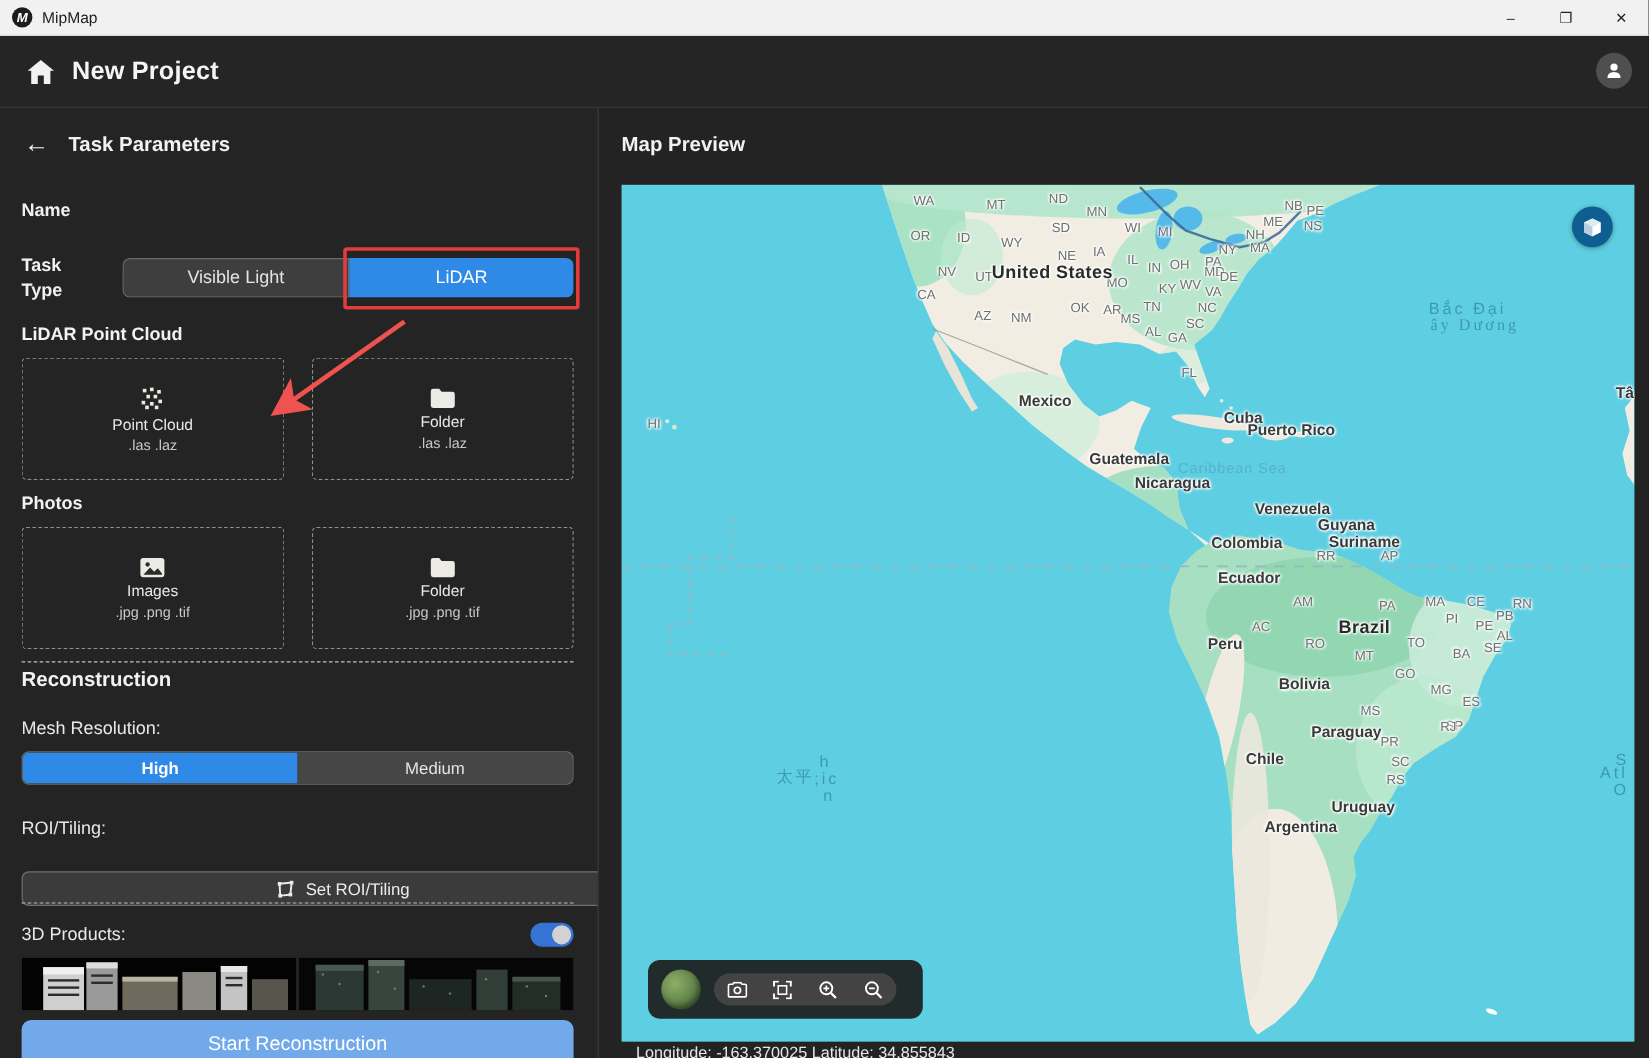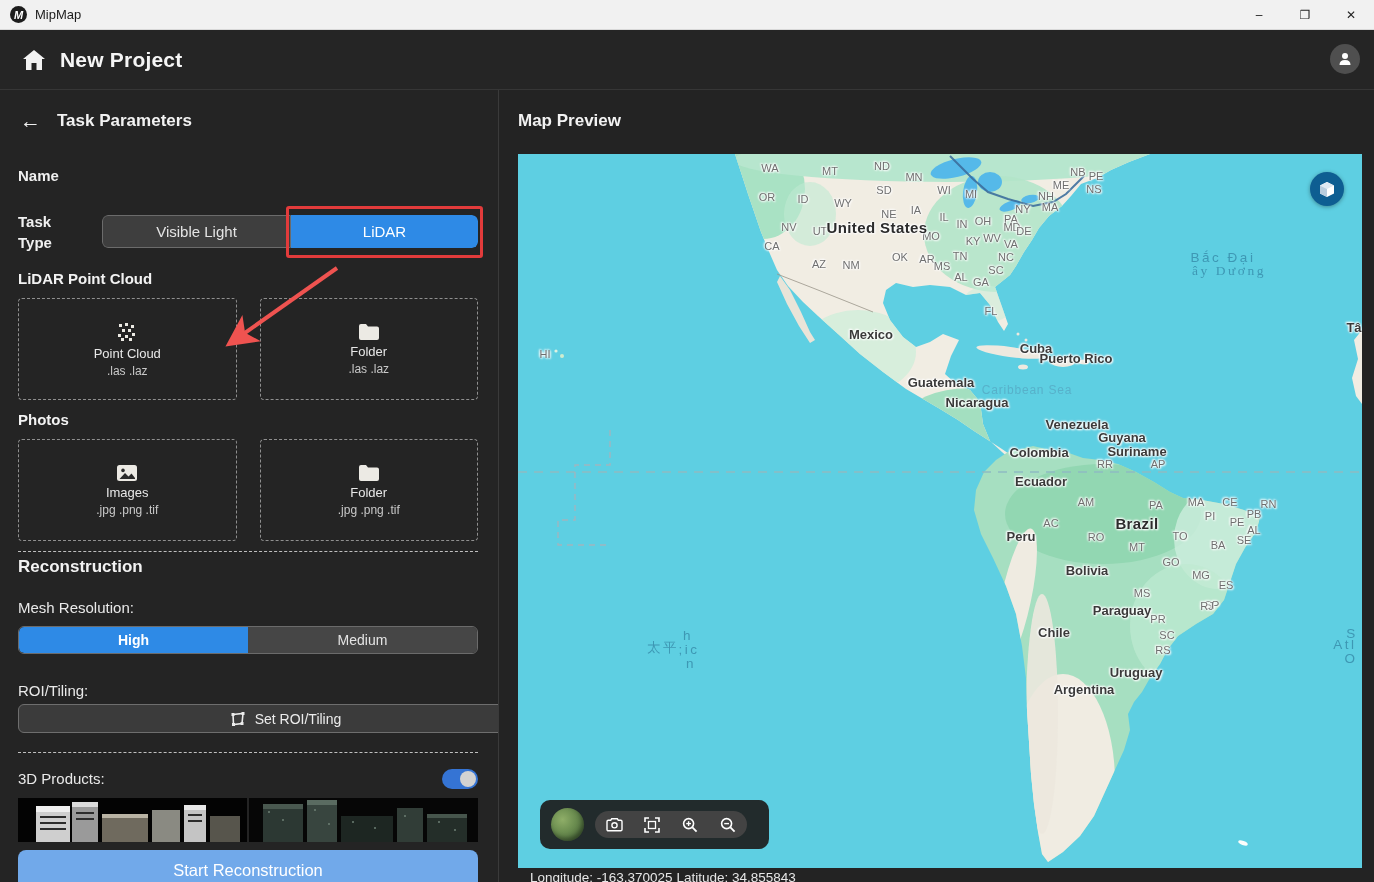--- a/index.html
+++ b/index.html
@@ -59,21 +59,21 @@
   .photos-title { left:18px; top:321px; font-size:15px; }
   .dash-div { left:18px; width:460px; border-top:1px dashed #c0c0c0; position:absolute; }
   .recon-title { left:18px; top:467px; font-size:17px; }
   .mesh-label { left:18px; top:509px; font-size:15px; color:#e9e9e9; }
   .seg-mesh { left:18px; top:536px; width:460px; height:28px; border:1px solid #6b6b6b;
     border-radius:6px; }
   .seg-mesh .seg-btn { font-size:14px; }
   .seg-mesh .seg-on { border-radius:5px 0 0 5px; font-weight:bold; }
   .seg-mesh .seg-off { border:none; background:#464646; }
   .roi-label { left:18px; top:592px; font-size:15px; color:#e9e9e9; }
-  .roi-btn { left:18px; top:614px; width:535px; height:29px; background:#3b3b3b;
+  .roi-btn { left:18px; top:636px; width:535px; height:29px; background:#3b3b3b;
     border:1px solid #6e6e6e; border-radius:6px; color:#ececec; font-size:14px; display:flex;
     align-items:center; justify-content:center; gap:9px; cursor:pointer; position:absolute; }
   .prod-label { left:18px; top:680px; font-size:15px; color:#e9e9e9; }
   .toggle { left:442px; top:679px; width:36px; height:20px; border-radius:10px; background:#3574d4;
     position:absolute; cursor:pointer; }
   .knob { position:absolute; right:2px; top:2px; width:16px; height:16px; border-radius:50%;
     background:#d2d2d2; }
   .thumbs { left:18px; top:708px; width:460px; height:44px; display:flex; gap:2px; position:absolute; }
   .thumb { flex:1; overflow:hidden; }
   .start-btn { left:18px; top:760px; width:460px; height:40px; background:#71a9ea; border:none;

